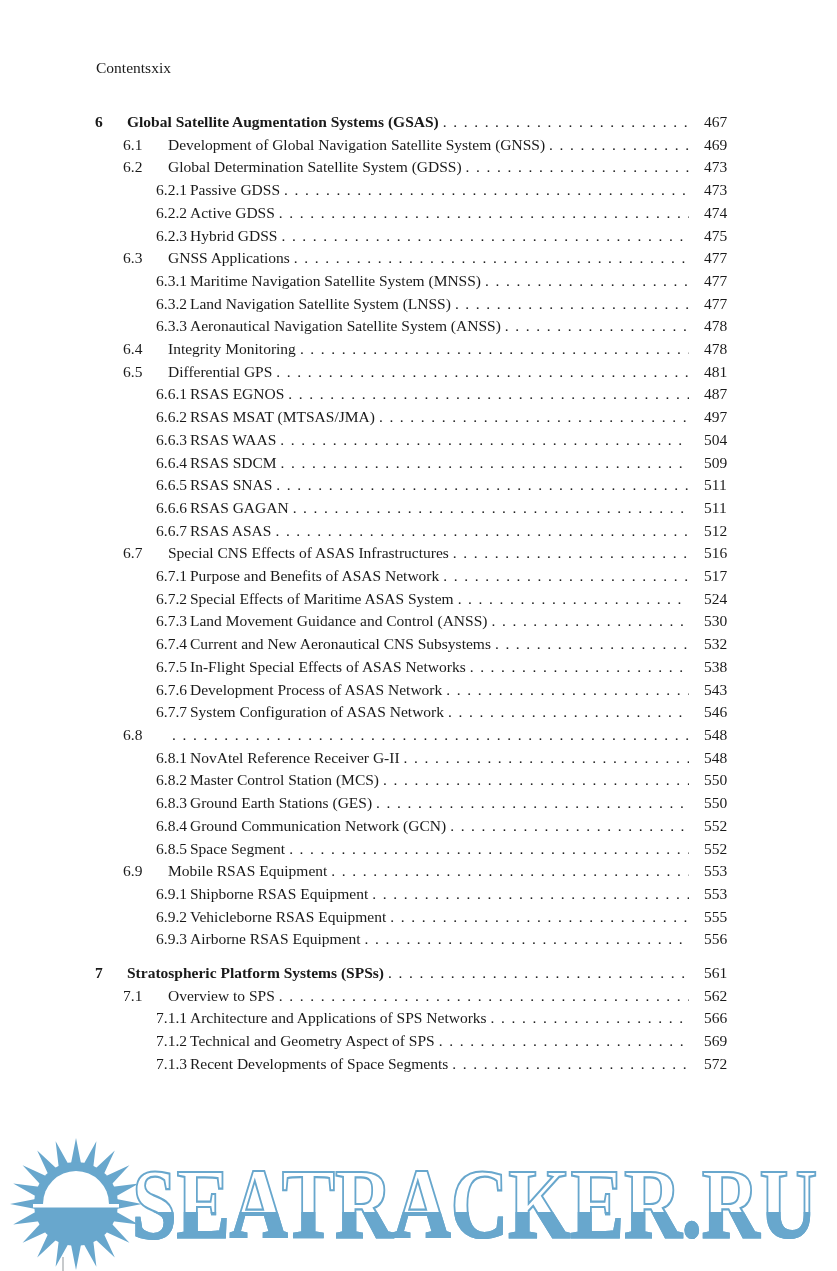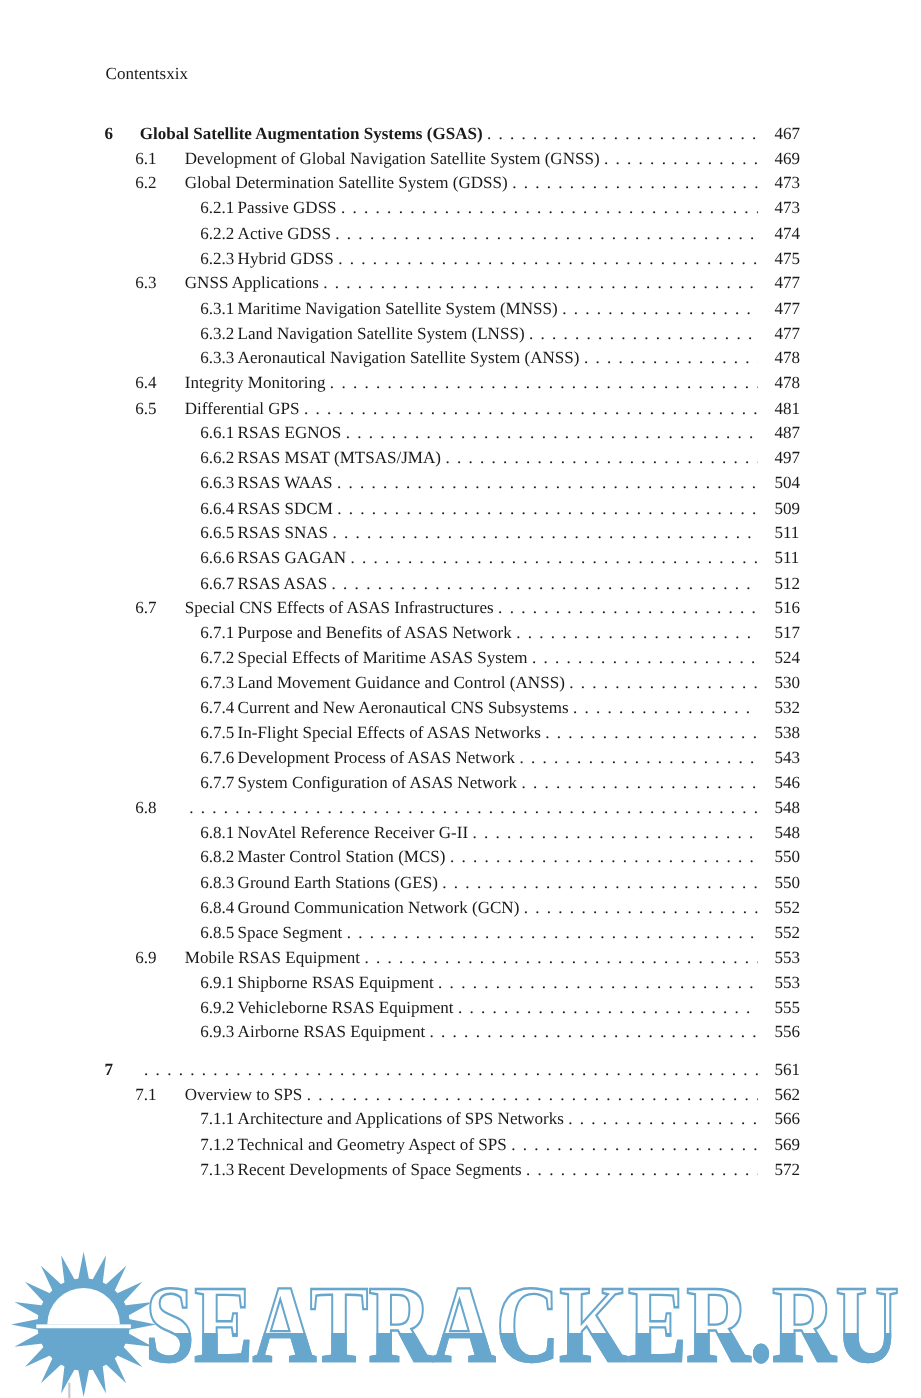--- a/index.html
+++ b/index.html
@@ -29,21 +29,21 @@
     font-size: 15.5px;
     line-height: 22.7px;
   }
   .toc-row { display: flex; align-items: baseline; }
   .toc-row.lvl1:not(:first-child) { margin-top: 11px; }
   .toc-num { flex: none; }
   .lvl1 .toc-num { width: 32px; }
   .lvl1 .toc-num, .lvl1 .toc-title { font-weight: 700; }
   .lvl2 { margin-left: 28px; }
   .lvl2 .toc-num { width: 45px; }
-  .lvl3 { margin-left: 87px; }
+  .lvl3 { margin-left: 61px; }
   .lvl3 .toc-num { width: 34px; }
   .toc-title { flex: none; white-space: nowrap; }
   .toc-dots {
     flex: 1 1 auto;
     overflow: hidden;
     white-space: nowrap;
     margin-left: 4px;
     letter-spacing: 6.6px;
     color: #1b1b1b;
   }
@@ -308,20 +308,21 @@
     <span class="toc-page">555</span>
   </div>
       <div class="toc-row lvl3">
     <span class="toc-num">6.9.3</span>
     <span class="toc-title">Airborne RSAS Equipment</span>
     <span class="toc-dots"></span>
     <span class="toc-page">556</span>
   </div>
       <div class="toc-row lvl1">
     <span class="toc-num">7</span>
+    <span class="toc-title">Stratospheric Platform Systems (SPSs)</span>
     <span class="toc-dots"></span>
     <span class="toc-page">561</span>
   </div>
       <div class="toc-row lvl2">
     <span class="toc-num">7.1</span>
     <span class="toc-title">Overview to SPS</span>
     <span class="toc-dots"></span>
     <span class="toc-page">562</span>
   </div>
       <div class="toc-row lvl3">

